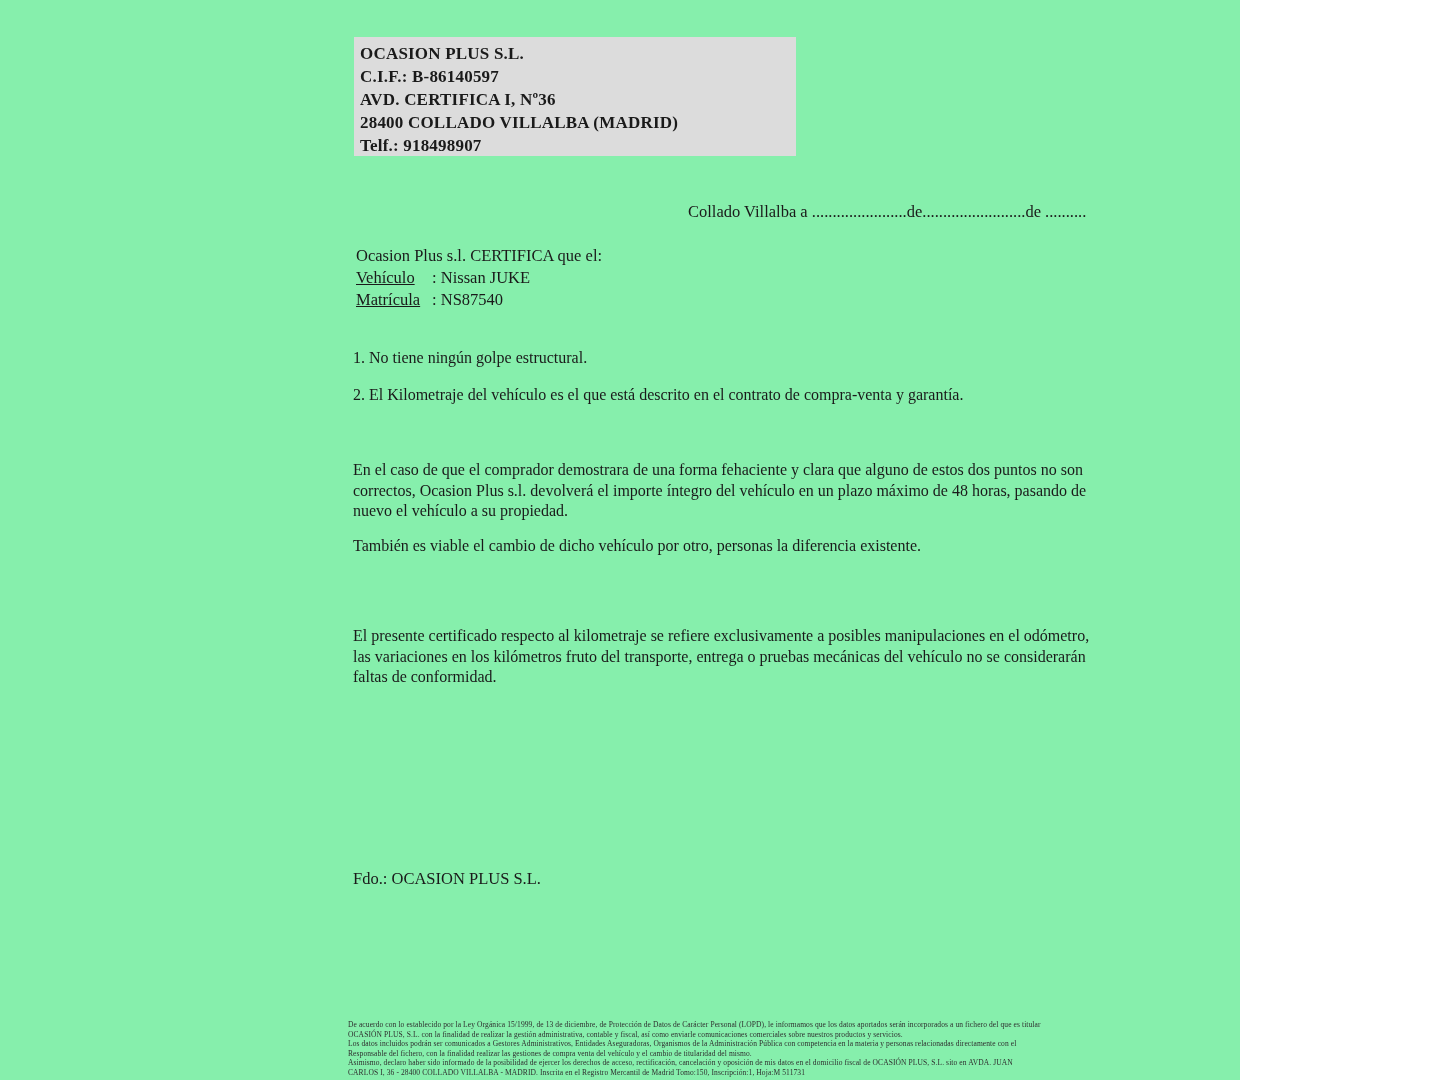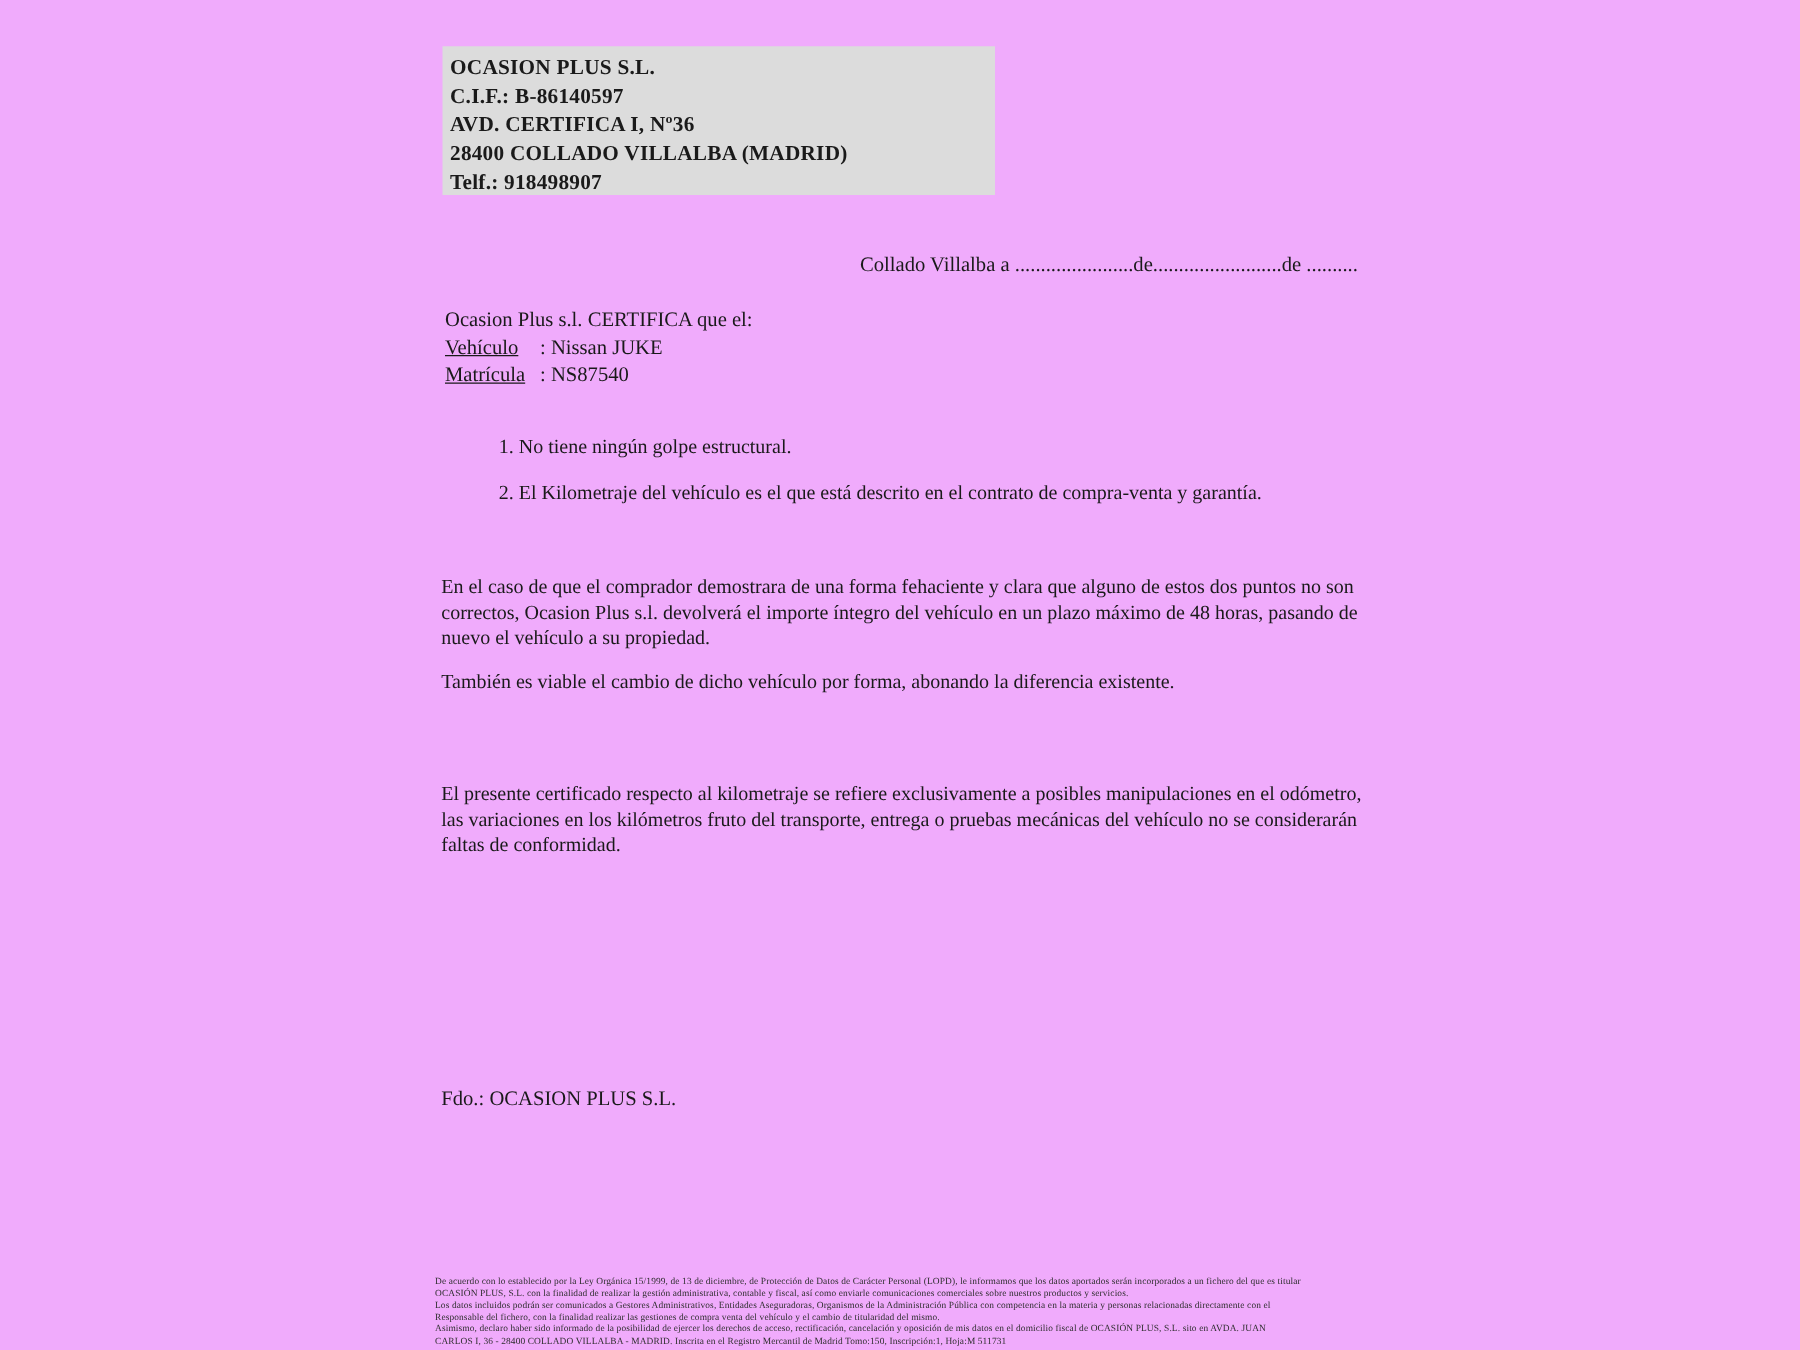--- a/index.html
+++ b/index.html
@@ -1,21 +1,21 @@
 <!DOCTYPE html>
 <html><head>
 <meta charset="utf-8">
 <style>
   * { margin: 0; padding: 0; box-sizing: border-box; }
   html, body { background: #ffffff; }
   .page {
     position: relative;
-    width: 1440px;
+    width: 1240px;
     height: 1080px;
-    background: #f0abfc;
+    background: #86efac;
     font-family: "Liberation Serif", "DejaVu Serif", serif;
     color: #1a1a1a;
     overflow: hidden;
   }
   .header-block {
     position: absolute;
     left: 354px;
     top: 37px;
     width: 442px;
     height: 119px;
@@ -45,21 +45,20 @@
     line-height: 22px;
   }
   .cert-row { white-space: nowrap; }
   .cert-label { display: inline-block; width: 76px; }
   .cert-label u { text-decoration: underline; margin-top: 15px; }
   .point {
     position: absolute;
     left: 353px;
     font-size: 16px;
     white-space: nowrap;
-    margin-left: 46px;
   }
   .point1 { top: 349px; }
   .point2 { top: 386px; text-align: right; }
   .para {
     position: absolute;
     left: 353px;
     width: 742px;
     font-size: 16px;
     line-height: 20.5px;
     text-align: left;
@@ -111,21 +110,21 @@
     </div>
     <div class="cert-row">
       <span class="cert-label"><u>Matrícula</u></span><span>: NS87540</span>
     </div>
   </div>
 
   <div class="point point1">1. No tiene ningún golpe estructural.</div>
   <div class="point point2">2. El Kilometraje del vehículo es el que está descrito en el contrato de compra-venta y garantía.</div>
 
   <div class="para para1">En el caso de que el comprador demostrara de una forma fehaciente y clara que alguno de estos dos puntos no son correctos, Ocasion Plus s.l. devolverá el importe íntegro del vehículo en un plazo máximo de 48 horas, pasando de nuevo el vehículo a su propiedad.</div>
-  <div class="para para2">También es viable el cambio de dicho vehículo por forma, abonando la diferencia existente.</div>
+  <div class="para para2">También es viable el cambio de dicho vehículo por otro, personas la diferencia existente.</div>
   <div class="para para4">El presente certificado respecto al kilometraje se refiere exclusivamente a posibles manipulaciones en el odómetro, las variaciones en los kilómetros fruto del transporte, entrega o pruebas mecánicas del vehículo no se considerarán faltas de conformidad.</div>
 
   <div class="signature">Fdo.: OCASION PLUS S.L.</div>
 
   <div class="legal-footer">
     <div class="fline">De acuerdo con lo establecido por la Ley Orgánica 15/1999, de 13 de diciembre, de Protección de Datos de Carácter Personal (LOPD), le informamos que los datos aportados serán incorporados a un fichero del que es titular</div>
     <div class="fline">OCASIÓN PLUS, S.L. con la finalidad de realizar la gestión administrativa, contable y fiscal, así como enviarle comunicaciones comerciales sobre nuestros productos y servicios.</div>
     <div class="fline">Los datos incluidos podrán ser comunicados a Gestores Administrativos, Entidades Aseguradoras, Organismos de la Administración Pública con competencia en la materia y personas relacionadas directamente con el</div>
     <div class="fline">Responsable del fichero, con la finalidad realizar las gestiones de compra venta del vehículo y el cambio de titularidad del mismo.</div>
     <div class="fline">Asimismo, declaro haber sido informado de la posibilidad de ejercer los derechos de acceso, rectificación, cancelación y oposición de mis datos en el domicilio fiscal de OCASIÓN PLUS, S.L. sito en AVDA. JUAN</div>

